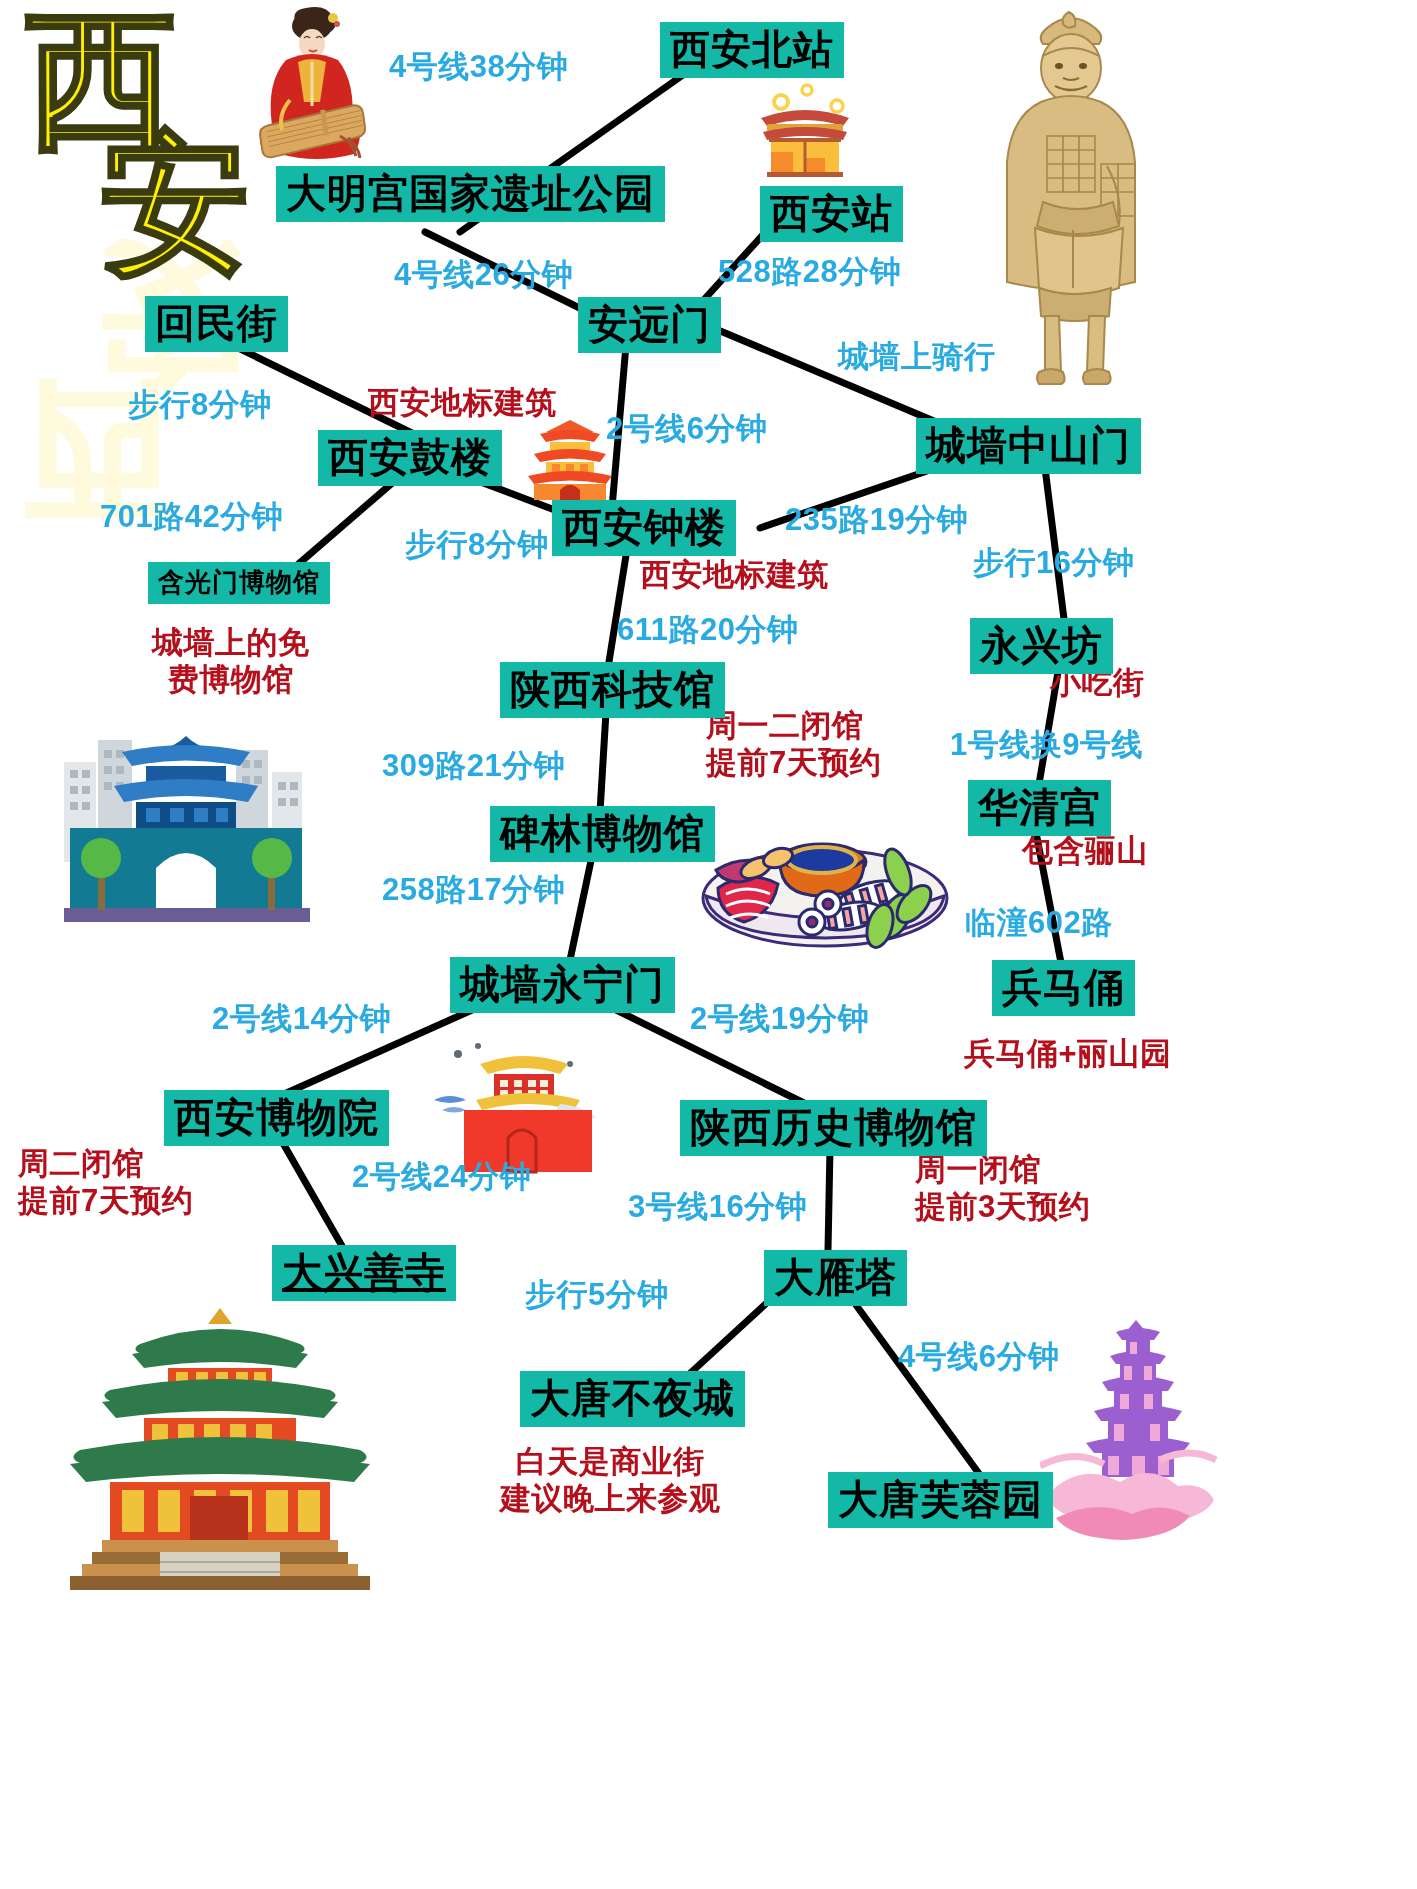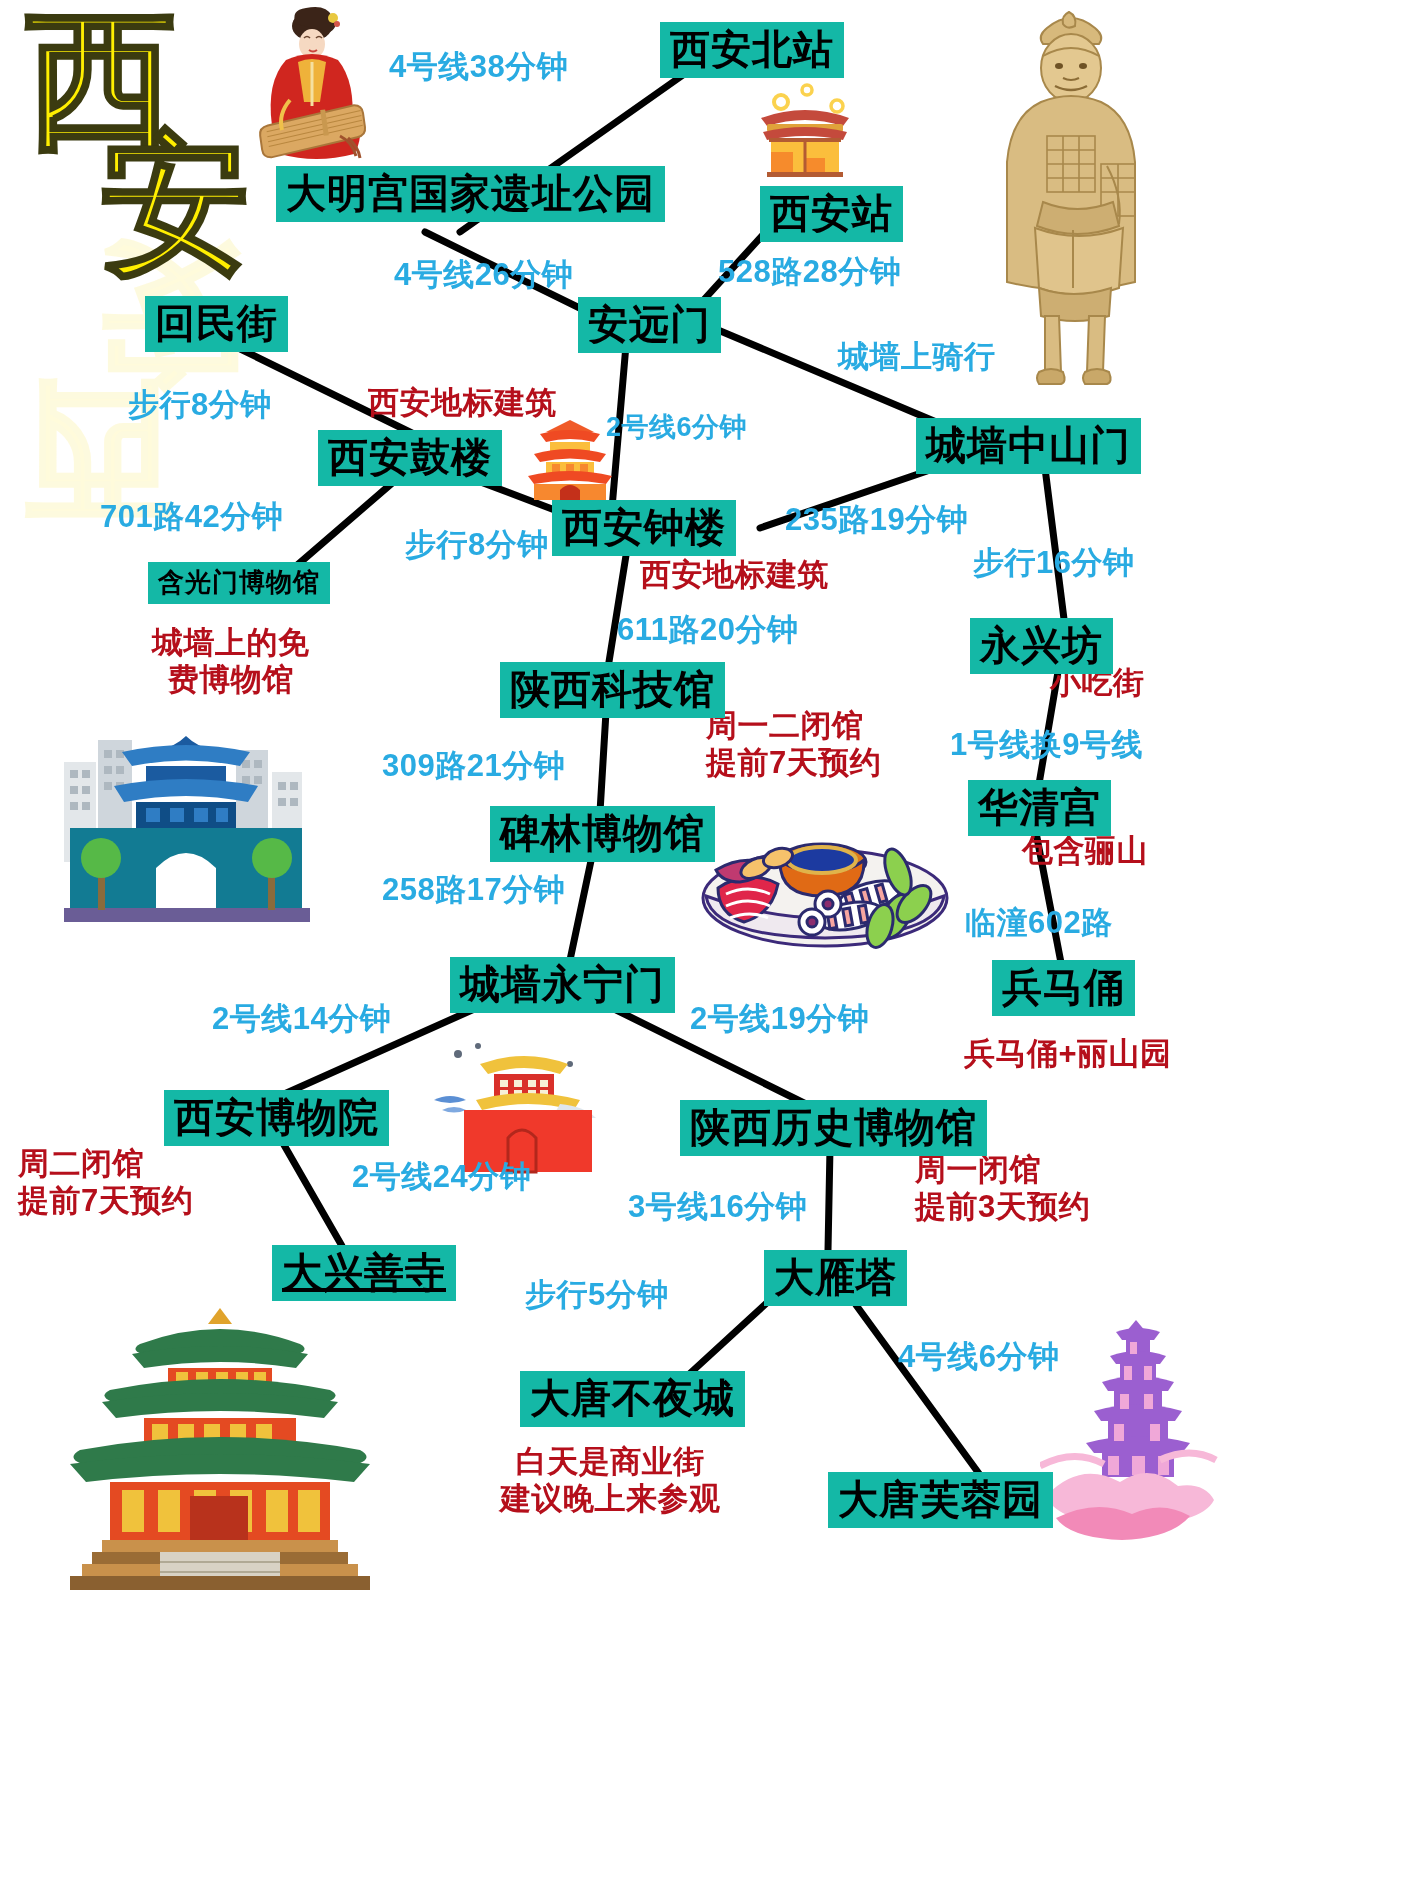--- a/index.html
+++ b/index.html
@@ -442,21 +442,21 @@
       <path d="M0 156 q34 -18 64 -2" stroke="#f7b8d8" stroke-width="7" fill="none"></path>
       <path d="M120 150 q30 -14 56 0" stroke="#f7b8d8" stroke-width="7" fill="none"></path>
     </svg>
   </div>
 
   <div class="tlabel" style="left:389px;top:50px;font-size:31px;">4号线38分钟</div>
   <div class="tlabel" style="left:718px;top:255px;font-size:31px;">528路28分钟</div>
   <div class="tlabel" style="left:394px;top:258px;font-size:31px;">4号线26分钟</div>
   <div class="tlabel" style="left:838px;top:340px;font-size:31px;">城墙上骑行</div>
   <div class="tlabel" style="left:128px;top:388px;font-size:31px;">步行8分钟</div>
-  <div class="tlabel" style="left:606px;top:412px;font-size:27px;">2号线6分钟</div>
+  <div class="tlabel" style="left:606px;top:412px;font-size:31px;">2号线6分钟</div>
   <div class="tlabel" style="left:100px;top:500px;font-size:31px;">701路42分钟</div>
   <div class="tlabel" style="left:405px;top:528px;font-size:31px;">步行8分钟</div>
   <div class="tlabel" style="left:785px;top:503px;font-size:31px;">235路19分钟</div>
   <div class="tlabel" style="left:973px;top:546px;font-size:31px;">步行16分钟</div>
   <div class="tlabel" style="left:617px;top:613px;font-size:31px;">611路20分钟</div>
   <div class="tlabel" style="left:950px;top:728px;font-size:31px;">1号线换9号线</div>
   <div class="tlabel" style="left:382px;top:749px;font-size:31px;">309路21分钟</div>
   <div class="tlabel" style="left:965px;top:906px;font-size:31px;">临潼602路</div>
   <div class="tlabel" style="left:382px;top:873px;font-size:31px;">258路17分钟</div>
   <div class="tlabel" style="left:212px;top:1002px;font-size:31px;">2号线14分钟</div>

